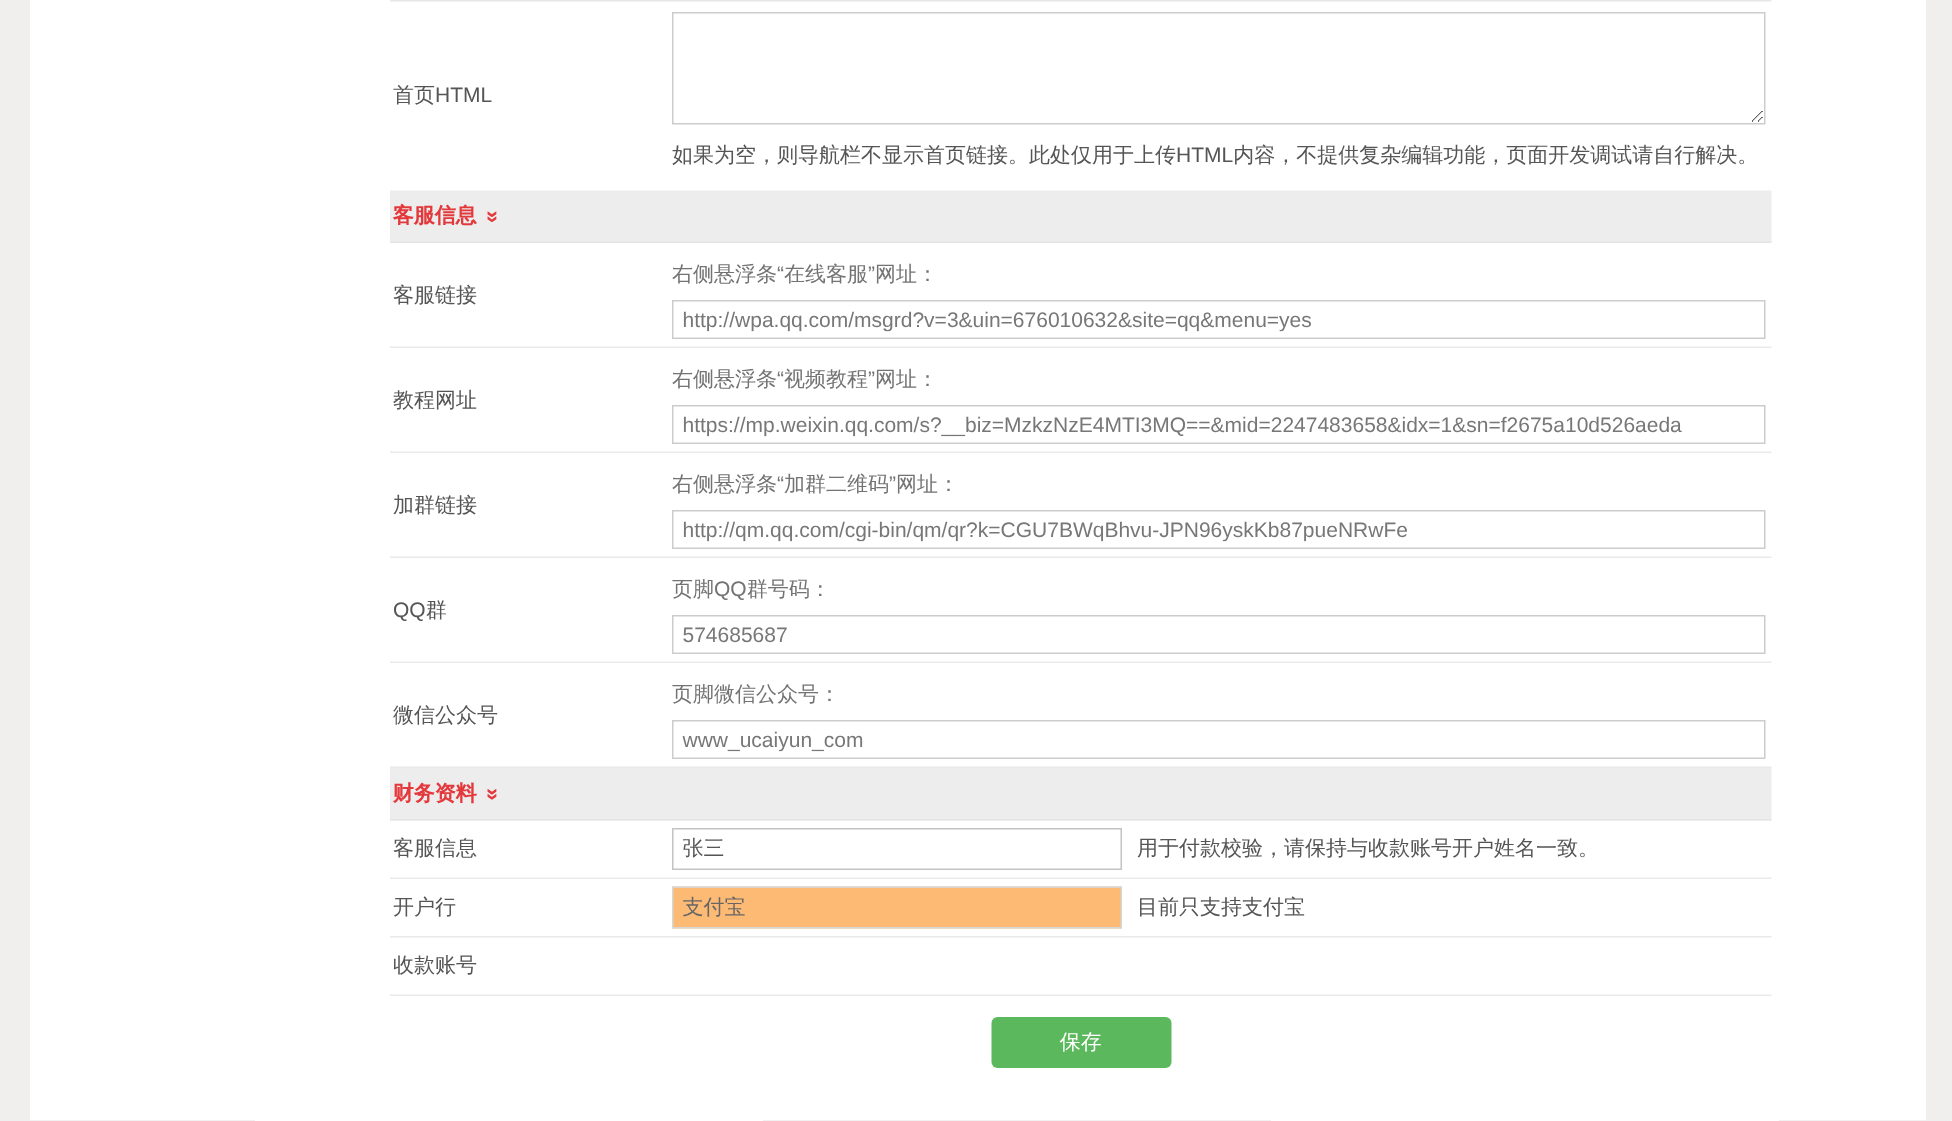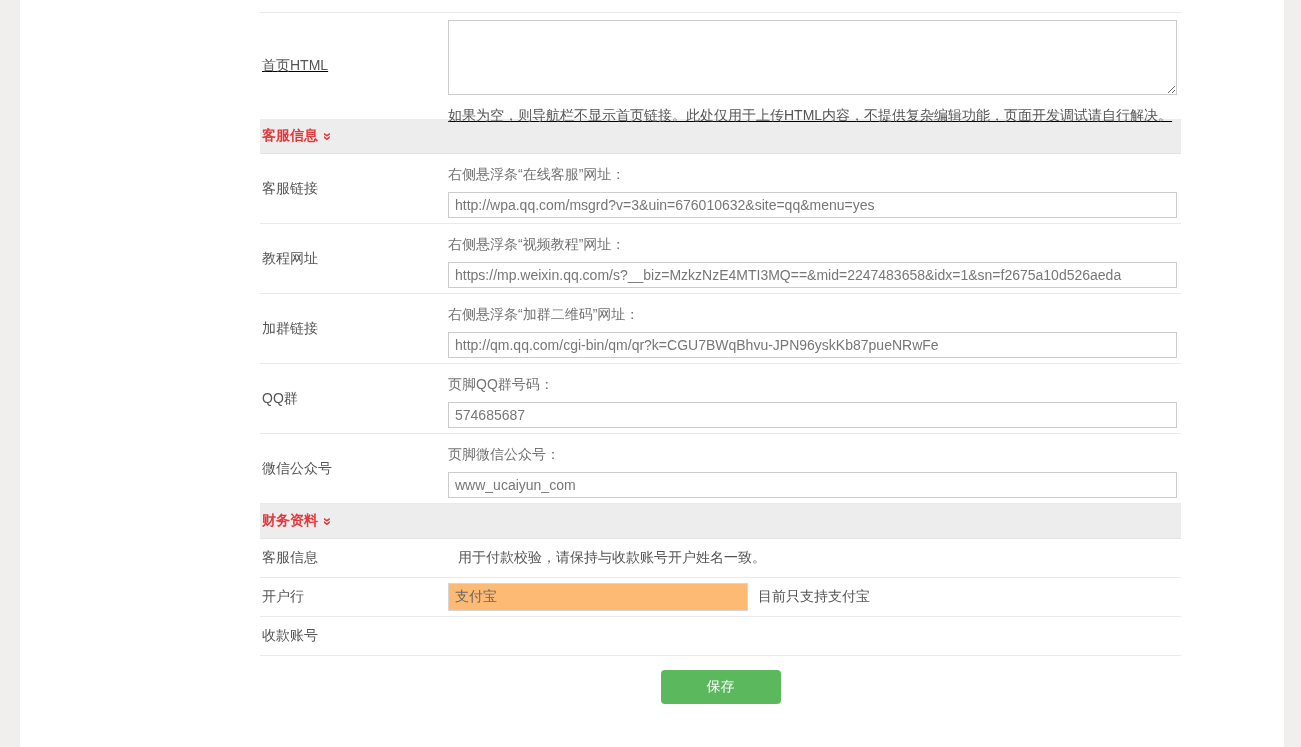--- a/index.html
+++ b/index.html
@@ -34,24 +34,23 @@
     width: 188px;
     padding-left: 2px;
     display: flex;
     align-items: center;
     color: #555;
   }
   .content-col { flex: 1; }
 
   
   .row-html {
-    margin-top: 12px;
+    margin-top: 0;
     border-top: 1px solid #e7e7e7;
-    height: 107px;
-    text-decoration: underline;
+    height: 127px;
   }
   .html-textarea {
     display: block;
     margin-top: 7px;
     width: 729px;
     height: 75px;
     border: 1px solid #cccccc;
     padding: 4px 6px;
     font-family: "Liberation Sans", "DejaVu Sans", sans-serif;
     font-size: 13px;
@@ -220,20 +219,21 @@
       </div>
 
       <div class="section-band">
         <span class="section-title">财务资料</span>
         <span class="chevron">»</span>
       </div>
 
       <div class="row frow">
         <div class="label-col">客服信息</div>
         <div class="content-col">
+          <input class="small-input" value="张三" style="">
           <span class="inline-hint">用于付款校验，请保持与收款账号开户姓名一致。</span>
         </div>
       </div>
 
       <div class="row frow">
         <div class="label-col">开户行</div>
         <div class="content-col">
           <input class="small-input" disabled="" value="支付宝" style="">
           <span class="inline-hint">目前只支持支付宝</span>
         </div>

